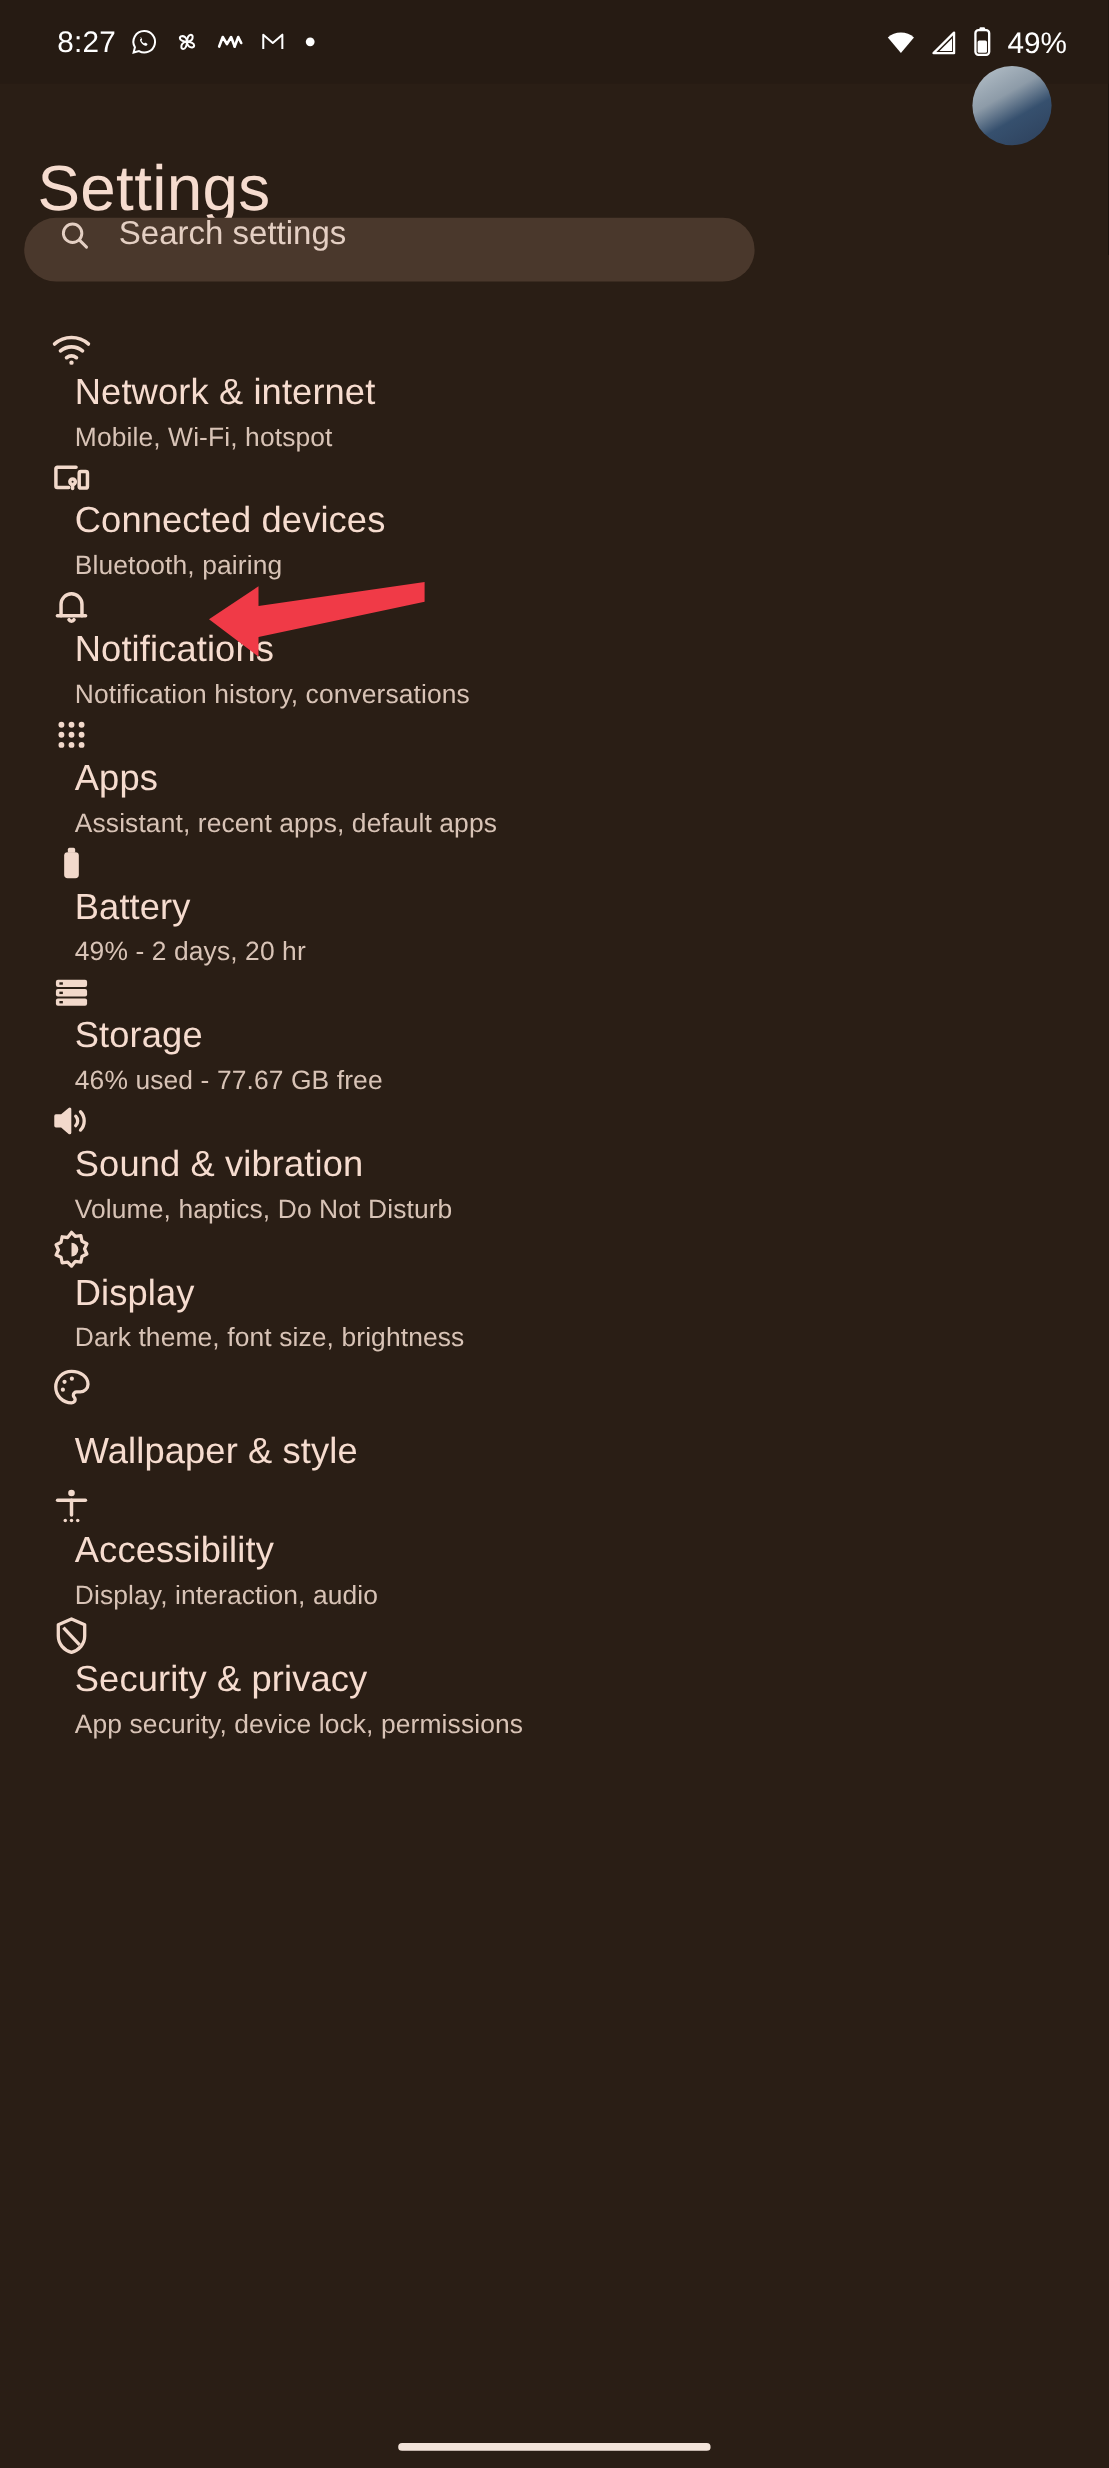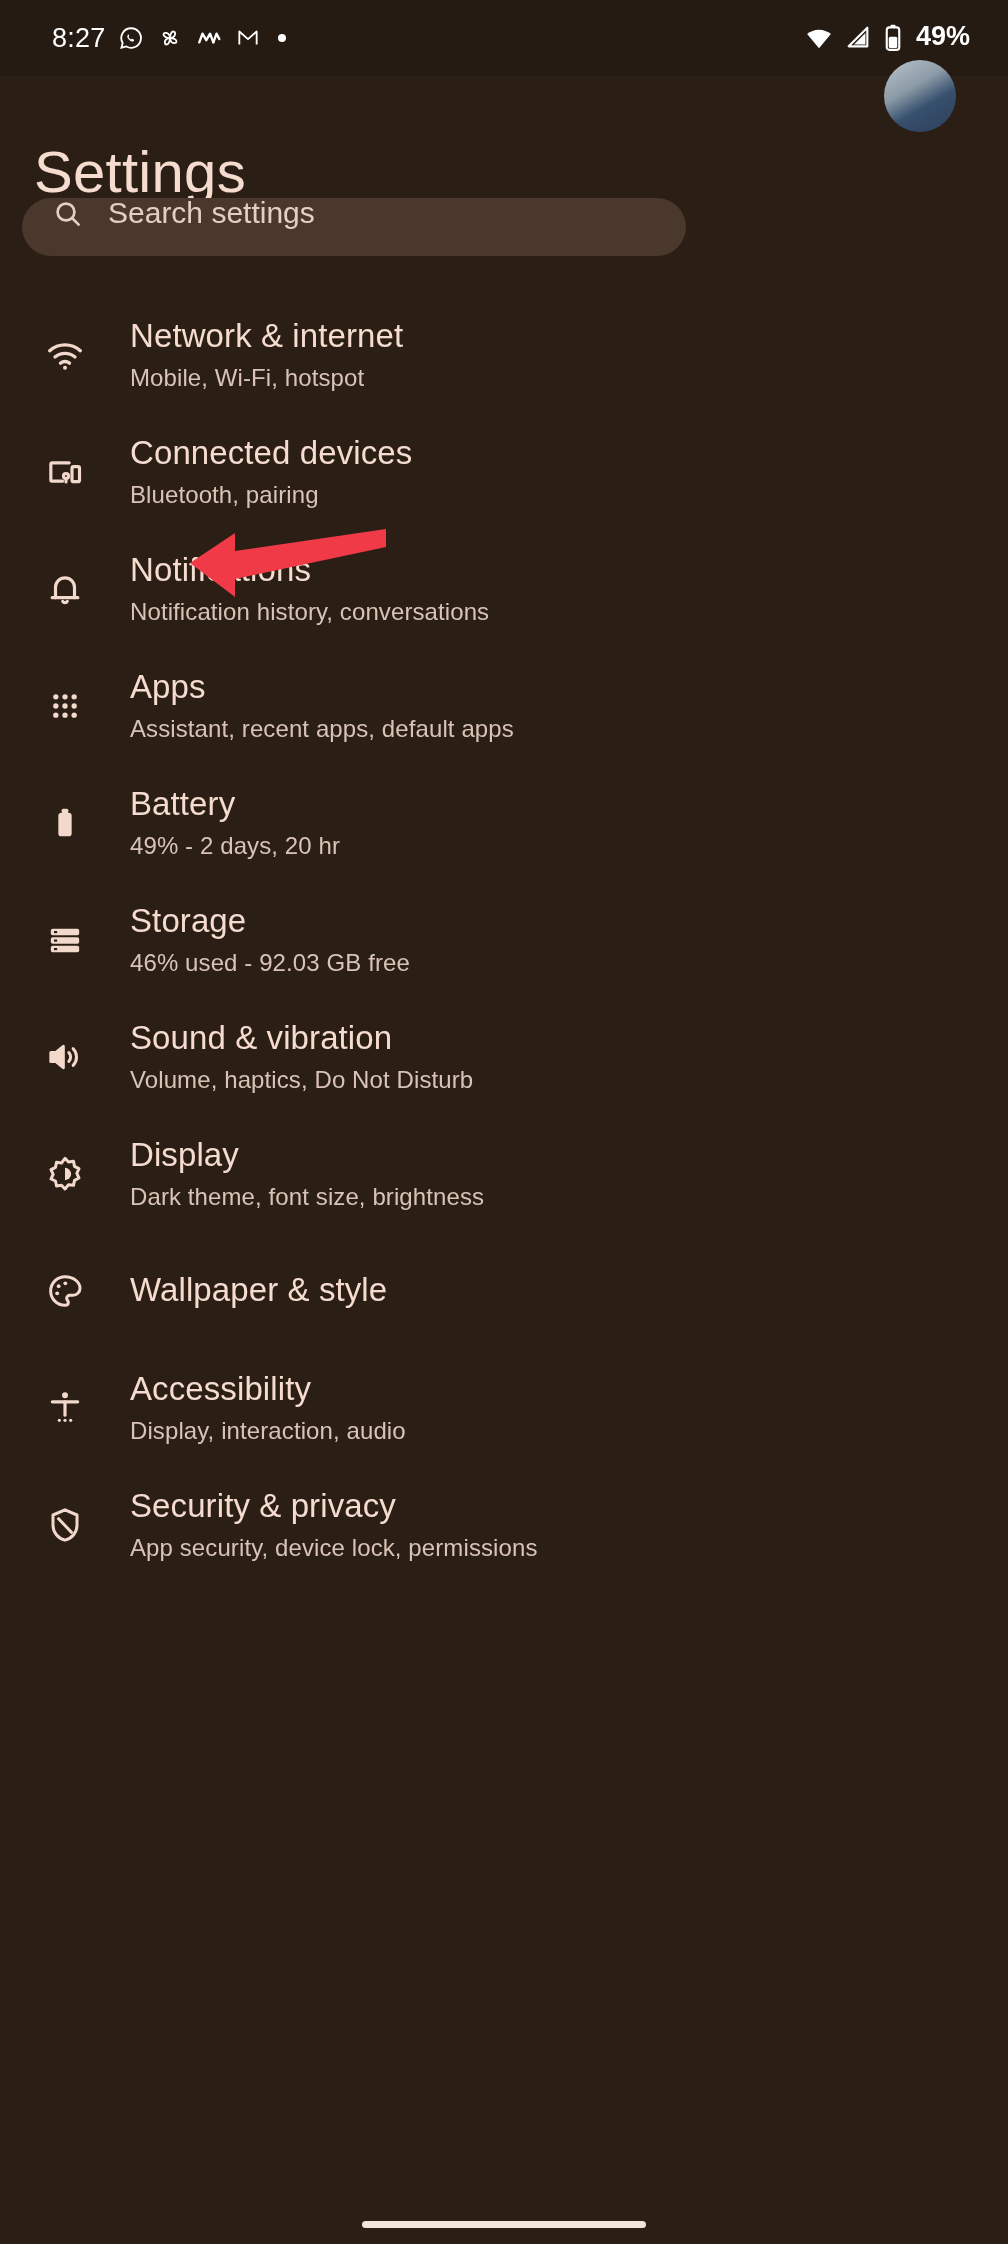--- a/index.html
+++ b/index.html
@@ -38,23 +38,22 @@
     gap: 13px;
   }
   .status-clock {
     color: #FFFFFF;
     font-size: 27px;
     letter-spacing: 0.2px;
     line-height: 1;
   }
   .status-right {
     display: flex;
-    align-items: flex-start;
+    align-items: flex-end;
     gap: 10px;
-    font-weight: bold;
   }
   .status-battery-pct {
     color: #FFFFFF;
     font-size: 27px;
     line-height: 1;
     margin-left: 2px;
   }
   .sicon { display: block; }
   .status-dot {
     width: 8px; height: 8px;
@@ -115,20 +114,21 @@
     left: 0;
     width: 1008px;
   }
   .list-item {
     position: relative;
     display: flex;
     align-items: flex-start;
     height: 117px;
     padding-left: 34px;
     box-sizing: border-box;
+    flex-direction: column;
   }
   .item-icon {
     width: 62px;
     min-width: 62px;
     height: 117px;
     display: flex;
     align-items: center;
     justify-content: center;
   }
   .item-text {
@@ -338,21 +338,21 @@
           <rect x="3.5" y="5.2" width="17" height="4" rx="1.1"></rect>
           <rect x="3.5" y="10.3" width="17" height="4" rx="1.1"></rect>
           <rect x="3.5" y="15.4" width="17" height="4" rx="1.1"></rect>
           <rect x="5.4" y="6.6" width="1.9" height="1.3" fill="#2A1E15"></rect>
           <rect x="5.4" y="11.7" width="1.9" height="1.3" fill="#2A1E15"></rect>
           <rect x="5.4" y="16.8" width="1.9" height="1.3" fill="#2A1E15"></rect>
         </svg>
       </div>
       <div class="item-text">
         <div class="item-title">Storage</div>
-        <div class="item-sub">46% used - 92.03 GB free</div>
+        <div class="item-sub">46% used - 77.67 GB free</div>
       </div>
     </div>
 
     <div class="list-item">
       <div class="item-icon">
         <svg width="40" height="40" viewBox="0 0 24 24" fill="none" stroke="#F2D9CB" stroke-width="1.8" stroke-linejoin="round" stroke-linecap="round">
           <path d="M3.5 9.3h3.1L11 5.6v12.8l-4.4-3.7H3.5z" fill="#F2D9CB"></path>
           <path d="M14.3 9.4a3.7 3.7 0 0 1 0 5.2"></path>
           <path d="M16.9 7a7.2 7.2 0 0 1 0 10"></path>
         </svg>

